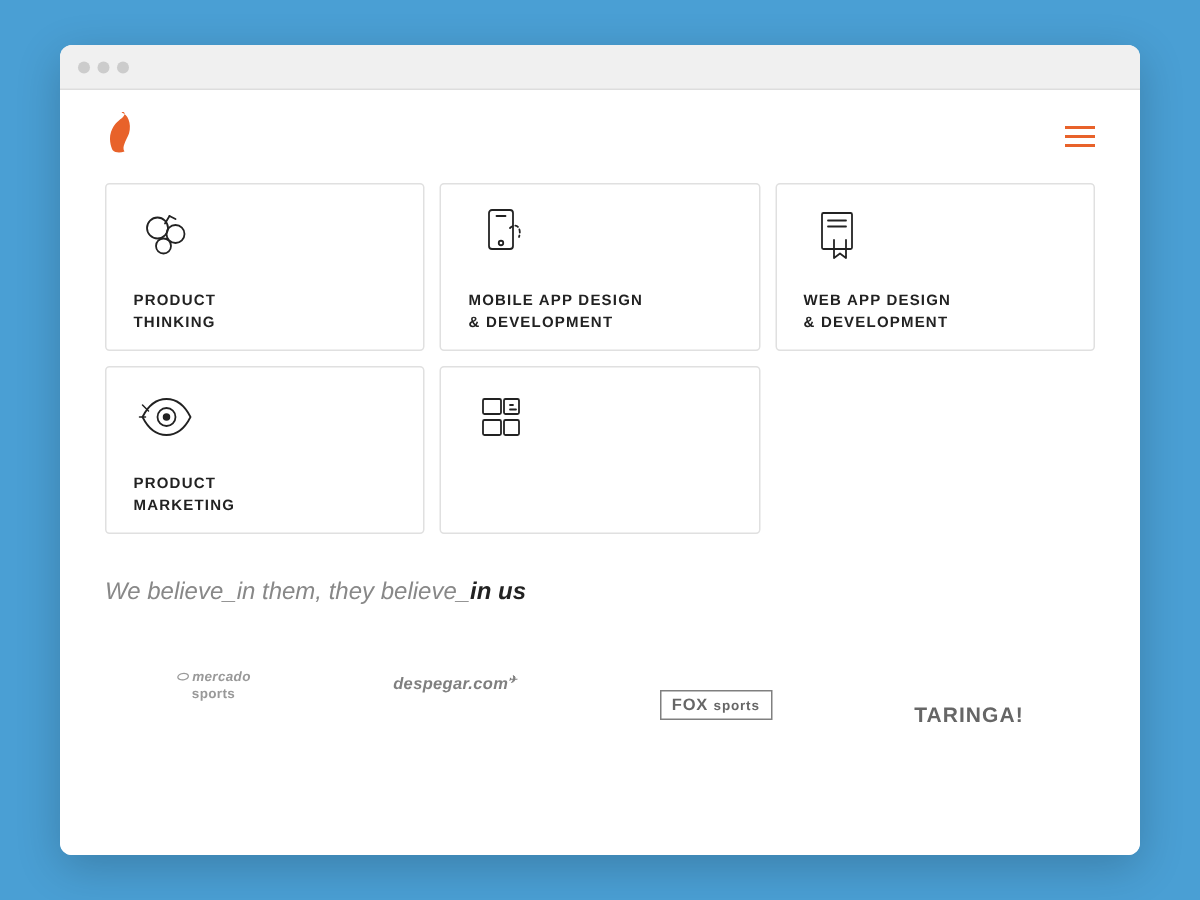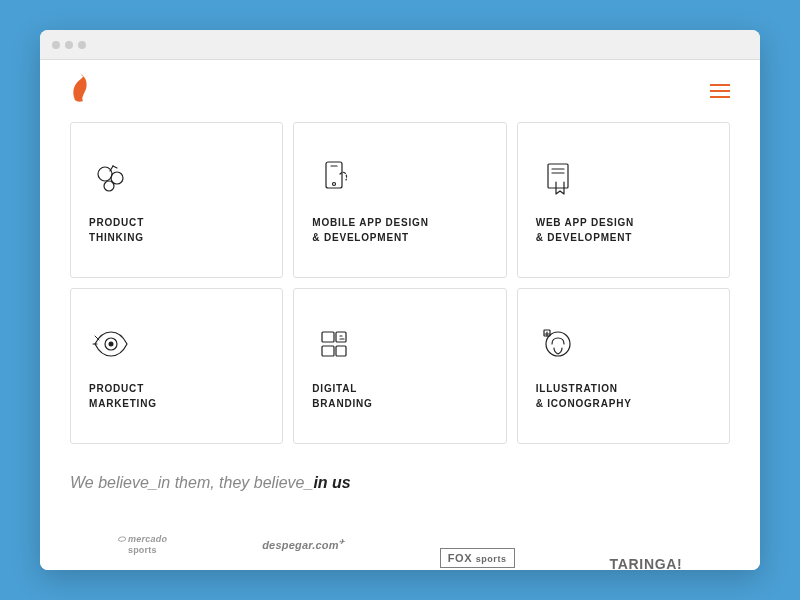--- a/index.html
+++ b/index.html
@@ -88,21 +88,21 @@
     .services-grid {
       display: grid;
       grid-template-columns: repeat(3, 1fr);
       gap: 10px;
       padding: 0 30px 20px 30px;
     }
 
     .service-card {
       border: 1px solid #e0e0e0;
       border-radius: 3px;
-      padding: 32px 18px;
+      padding: 10px 18px;
       cursor: pointer;
       transition: box-shadow 0.2s;
       background: #fff;
     }
 
     .service-icon {
       height: 46px;
       display: flex;
       align-items: center;
       margin-bottom: 14px;
@@ -267,36 +267,22 @@
       <div class="service-card">
         <div class="service-icon">
           <svg viewBox="0 0 44 44">
             <rect x="10" y="10" width="12" height="10" rx="1"></rect>
             <rect x="10" y="24" width="12" height="10" rx="1"></rect>
             <rect x="24" y="10" width="10" height="10" rx="1"></rect>
             <rect x="24" y="24" width="10" height="10" rx="1"></rect>
             <path d="M28 14 L30 14 M28 17 L32 17"></path>
           </svg>
         </div>
-        <div class="service-label">DIGITAL<br>BRANDING</div>
-      </div>
-
-      <div class="service-card">
-        <div class="service-icon">
-          <svg viewBox="0 0 44 44">
-            <circle cx="22" cy="22" r="12"></circle>
-            <path d="M16 22 C16 18, 18 16, 22 16 C26 16, 28 18, 28 22"></path>
-            <path d="M18 26 C18 30, 22 32, 22 32 C22 32, 26 30, 26 26"></path>
-            <rect x="8" y="8" width="6" height="6" rx="0.5"></rect>
-            <line x1="11" y1="10" x2="11" y2="14"></line>
-            <line x1="9" y1="12" x2="13" y2="12"></line>
-          </svg>
-        </div>
-        <div class="service-label">ILLUSTRATION<br>&amp; ICONOGRAPHY</div>
-      </div>
+      </div>
+
 
     </div>
 
     <div class="tagline-section">
       <p class="tagline">
         <span>We believe_in them, they believe_</span><strong>in us</strong>
       </p>
     </div>
 
     <div class="clients-section">

